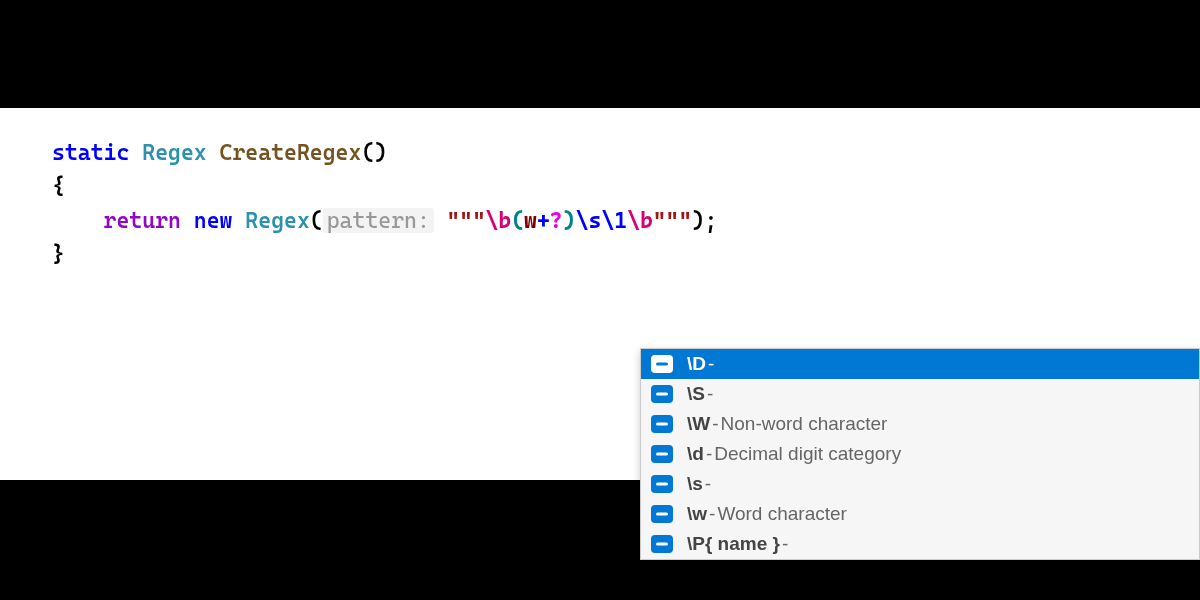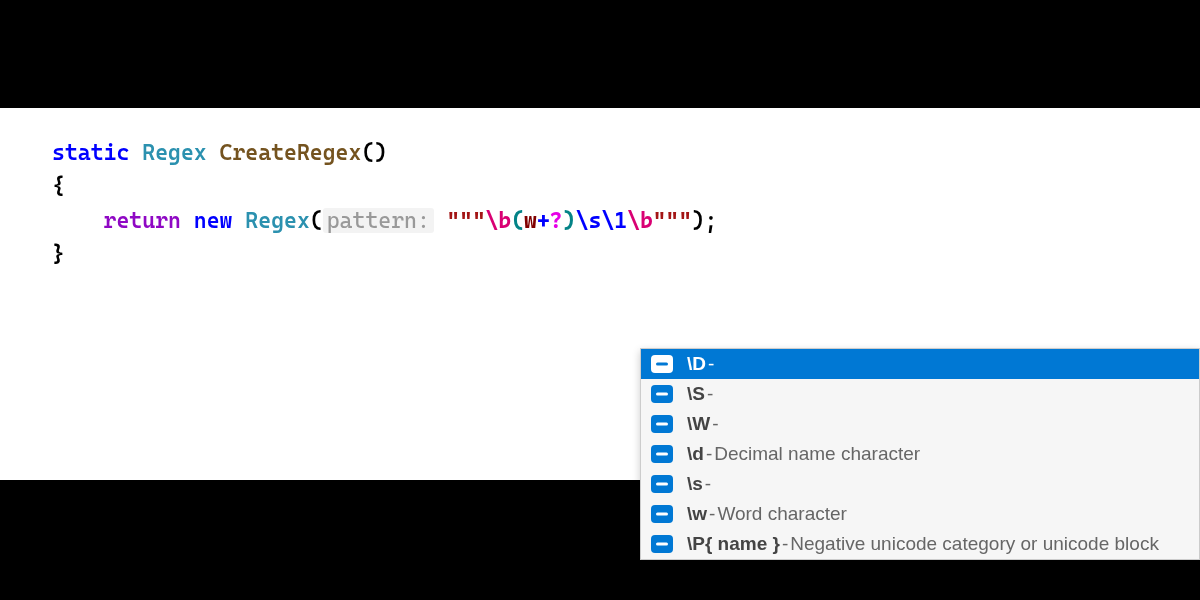--- a/index.html
+++ b/index.html
@@ -137,31 +137,32 @@
       </div>
       <div class="intellisense-item">
         <span class="icon">
           <svg width="22" height="18" viewBox="0 0 22 18">
             <rect x="0" y="0" width="22" height="18" rx="4"></rect>
             <rect class="inner" x="5" y="7.5" width="12" height="3" rx="1.5"></rect>
           </svg>
         </span>
         <span class="token-bold">\W</span>
         <span class="dash"> - </span>
+        <span>Non-word character</span>
       </div>
       <div class="intellisense-item">
         <span class="icon">
           <svg width="22" height="18" viewBox="0 0 22 18">
             <rect x="0" y="0" width="22" height="18" rx="4"></rect>
             <rect class="inner" x="5" y="7.5" width="12" height="3" rx="1.5"></rect>
           </svg>
         </span>
         <span class="token-bold">\d</span>
         <span class="dash"> - </span>
-        <span>Decimal name character</span>
+        <span>Decimal digit category</span>
       </div>
       <div class="intellisense-item">
         <span class="icon">
           <svg width="22" height="18" viewBox="0 0 22 18">
             <rect x="0" y="0" width="22" height="18" rx="4"></rect>
             <rect class="inner" x="5" y="7.5" width="12" height="3" rx="1.5"></rect>
           </svg>
         </span>
         <span class="token-bold">\s</span>
         <span class="dash"> - </span>
@@ -179,16 +180,15 @@
       </div>
       <div class="intellisense-item">
         <span class="icon">
           <svg width="22" height="18" viewBox="0 0 22 18">
             <rect x="0" y="0" width="22" height="18" rx="4"></rect>
             <rect class="inner" x="5" y="7.5" width="12" height="3" rx="1.5"></rect>
           </svg>
         </span>
         <span class="token-bold token-italic">\P{ name }</span>
         <span class="dash"> - </span>
-        <span>Negative unicode category or unicode block</span>
       </div>
     </div>
 </div>
 
 </body></html>

